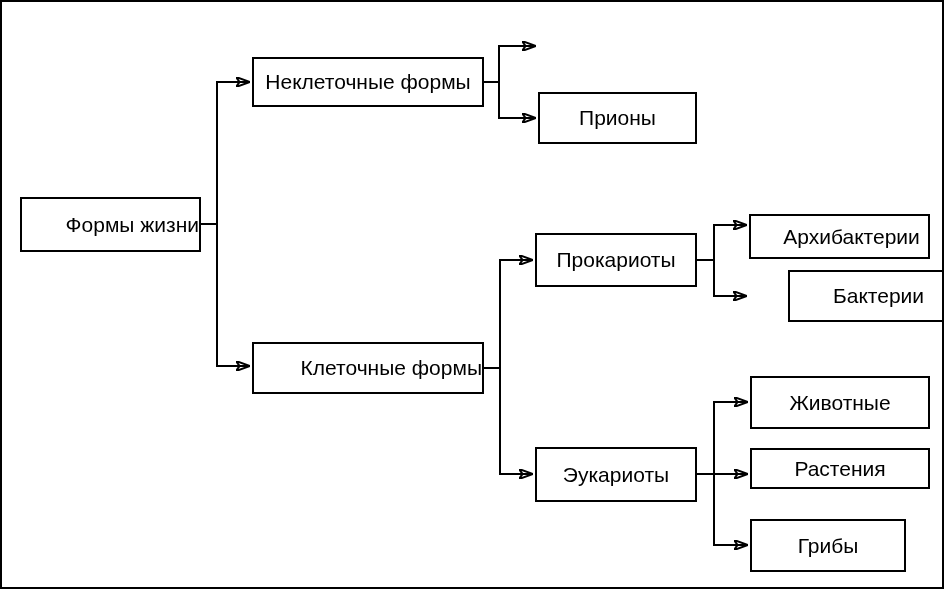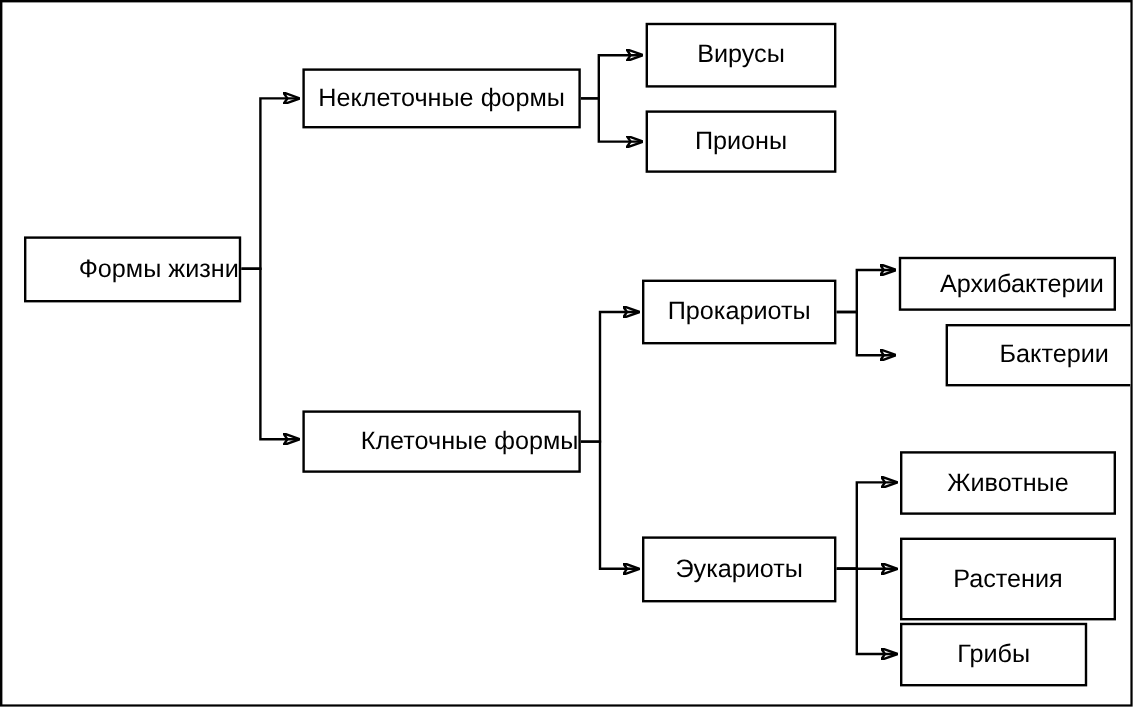--- a/index.html
+++ b/index.html
@@ -46,21 +46,21 @@
   .n-life-forms      { left: 18px;  top: 195px; width: 181px; height: 55px; justify-content: flex-end; }
   .n-noncellular     { left: 250px; top: 55px;  width: 232px; height: 50px; }
   .n-viruses         { left: 536px; top: 17px;  width: 159px; height: 54px; }
   .n-prions          { left: 536px; top: 90px;  width: 159px; height: 52px; }
   .n-cellular        { left: 250px; top: 340px; width: 232px; height: 52px; justify-content: flex-end; }
   .n-prokaryotes     { left: 533px; top: 231px; width: 162px; height: 54px; }
   .n-archaebacteria  { left: 747px; top: 212px; width: 181px; height: 45px; padding-left: 24px; }
   .n-bacteria        { left: 786px; top: 268px; width: 181px; height: 52px; }
   .n-eukaryotes      { left: 533px; top: 445px; width: 162px; height: 55px; }
   .n-animals         { left: 748px; top: 374px; width: 180px; height: 53px; }
-  .n-plants          { left: 748px; top: 446px; width: 180px; height: 69px; }
+  .n-plants          { left: 748px; top: 446px; width: 180px; height: 41px; }
   .n-fungi           { left: 748px; top: 517px; width: 156px; height: 53px; }
 </style>
 </head>
 <body>
 
 <div class="canvas">
 
   <svg class="connectors" viewBox="0 0 944 589" xmlns="http://www.w3.org/2000/svg">
     <defs>
       <marker id="arrow" viewBox="0 0 14 10" refX="13" refY="5" markerWidth="14" markerHeight="10" markerUnits="userSpaceOnUse" orient="auto">
@@ -82,23 +82,20 @@
   </svg>
 
   <div class="node n-life-forms">
     <span>Формы жизни</span>
   </div>
 
   <div class="node n-noncellular">
     <span>Неклеточные формы</span>
   </div>
 
-  <div class="node n-viruses">
-    <span>Вирусы</span>
-  </div>
 
   <div class="node n-prions">
     <span>Прионы</span>
   </div>
 
   <div class="node n-cellular">
     <span>Клеточные формы</span>
   </div>
 
   <div class="node n-prokaryotes">

